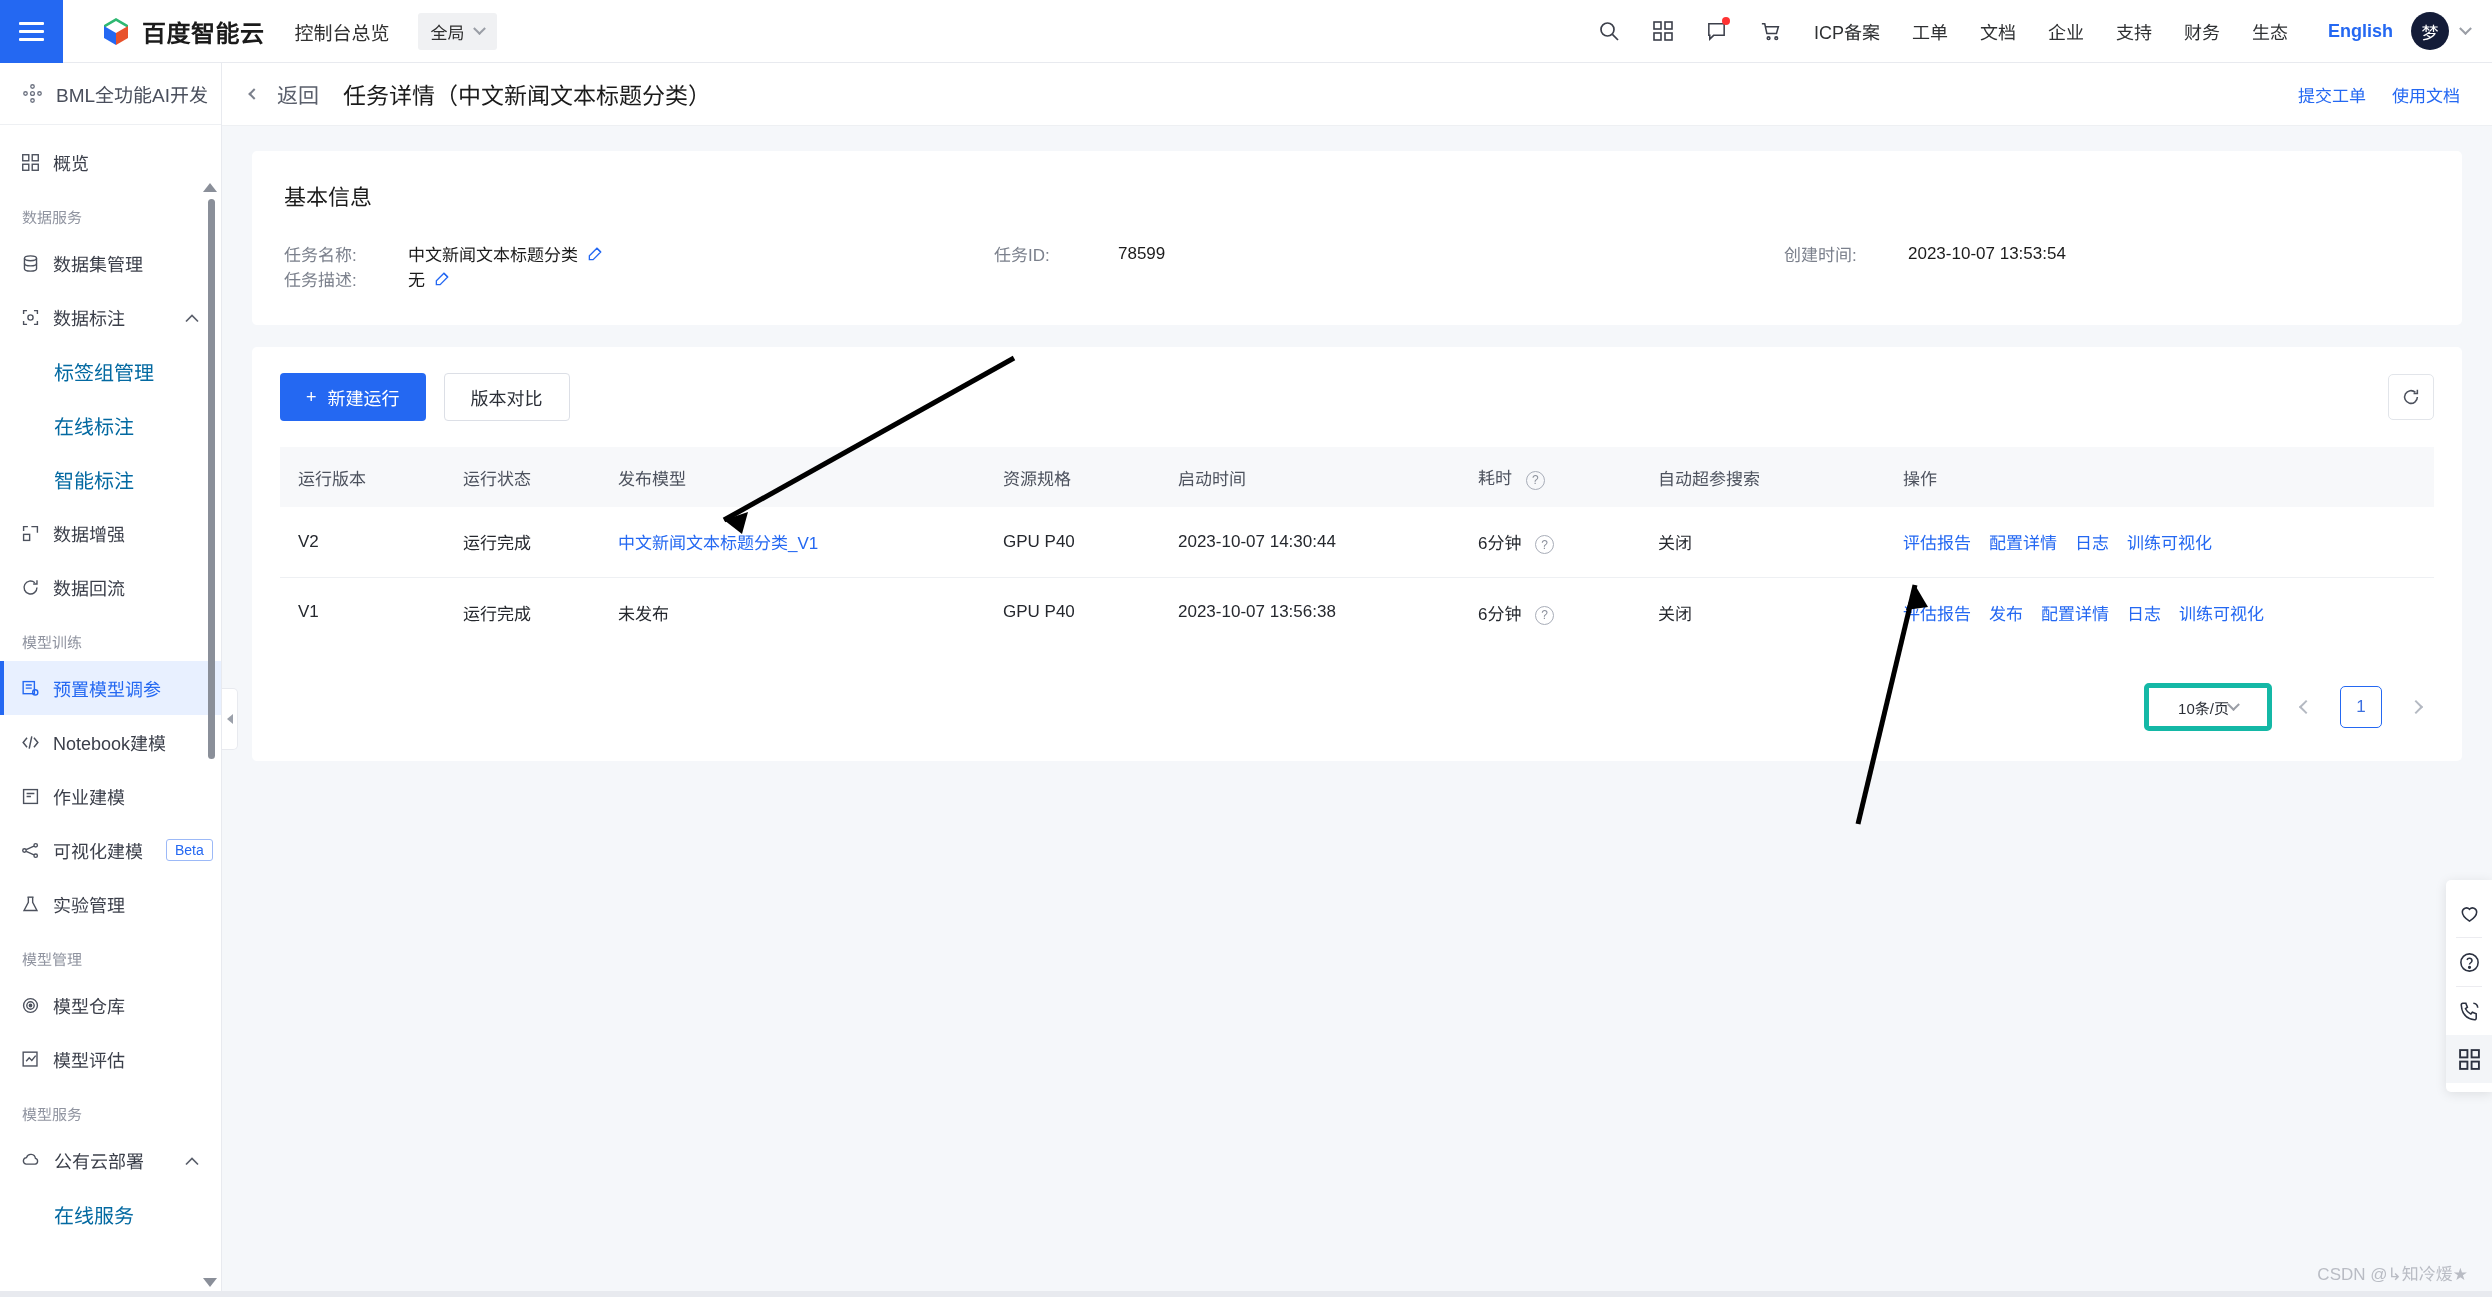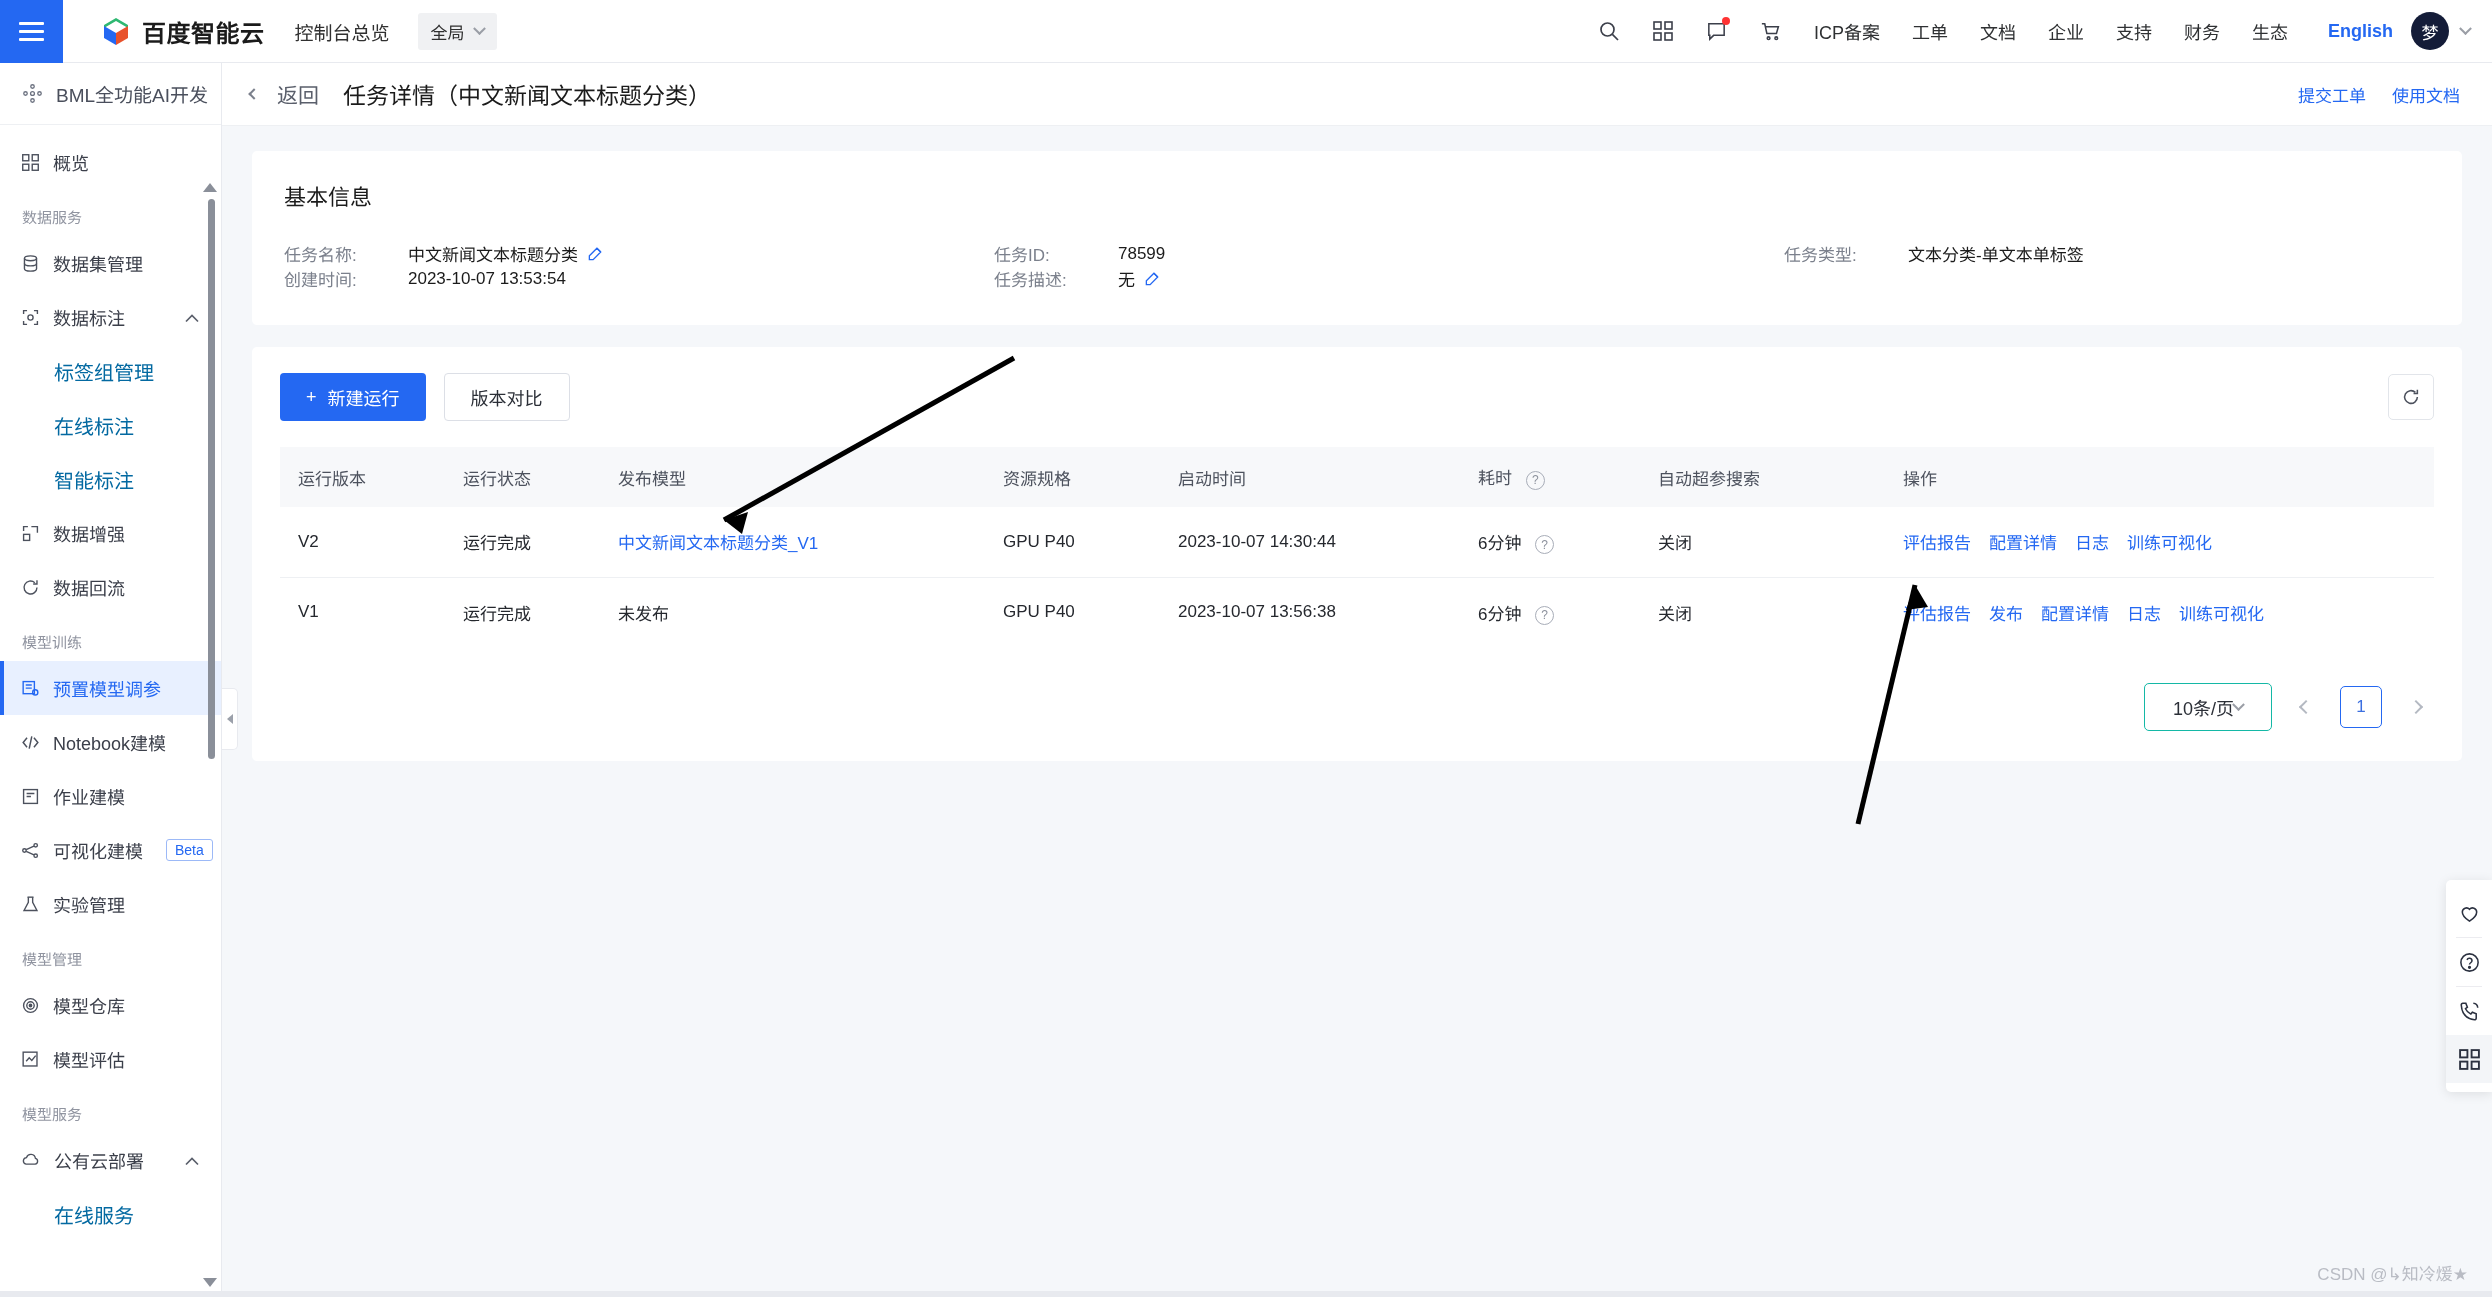--- a/index.html
+++ b/index.html
@@ -155,23 +155,23 @@
   .lnk { color: #2468f2; cursor: pointer; text-decoration: none; }
   .ops { display: flex; gap: 18px; }
   .qmark {
     display:inline-flex; align-items:center; justify-content:center;
     width: 19px; height: 19px; border-radius: 50%; border: 1px solid #a8adb8;
     font-size: 12px; color: #8c919c; margin-left: 9px; vertical-align: middle; cursor: pointer;
   }
 
   .pager { display: flex; align-items: center; justify-content: flex-end; gap: 16px; margin-top: 36px; }
   .pager-size {
-    border: 1px solid #14b8a6; border-radius: 5px; height: 48px; width: 128px;
+    border: 5px solid #14b8a6; border-radius: 5px; height: 48px; width: 128px;
     display: flex; align-items: center; justify-content: center; 
-    font-size: 18px; color: #2b2f37; cursor: pointer;
+    font-size: 15px; color: #2b2f37; cursor: pointer;
   }
   .pg-arrow { width: 36px; height: 36px; display:flex; align-items:center; justify-content:center; cursor:pointer; }
   .pg-arrow i { width:10px;height:10px;border-right:2px solid #b4b9c2;border-bottom:2px solid #b4b9c2; }
   .pg-prev i { transform: rotate(135deg); }
   .pg-next i { transform: rotate(-45deg); }
   .pg-num {
     width: 42px; height: 42px; border: 1px solid #2468f2; border-radius: 5px; color: #3b6fe0;
     display:flex; align-items:center; justify-content:center; font-size: 17px; cursor: pointer; background:#fff;
   }
 
@@ -455,24 +455,20 @@
                 <path d="M10.5 3.5l4 4"></path>
             </svg>
           </span>
         </div>
 
         <div class="info-cell">
           <span class="info-label">任务ID:</span>
           <span class="info-value">78599</span>
         </div>
 
-        <div class="info-cell">
-          <span class="info-label">任务类型:</span>
-          <span class="info-value">文本分类-单文本单标签</span>
-        </div>
 
         <div class="info-cell">
           <span class="info-label">创建时间:</span>
           <span class="info-value">2023-10-07 13:53:54</span>
         </div>
 
         <div class="info-cell">
           <span class="info-label">任务描述:</span>
           <span class="info-value">无</span>
           <span class="edit-ic">

